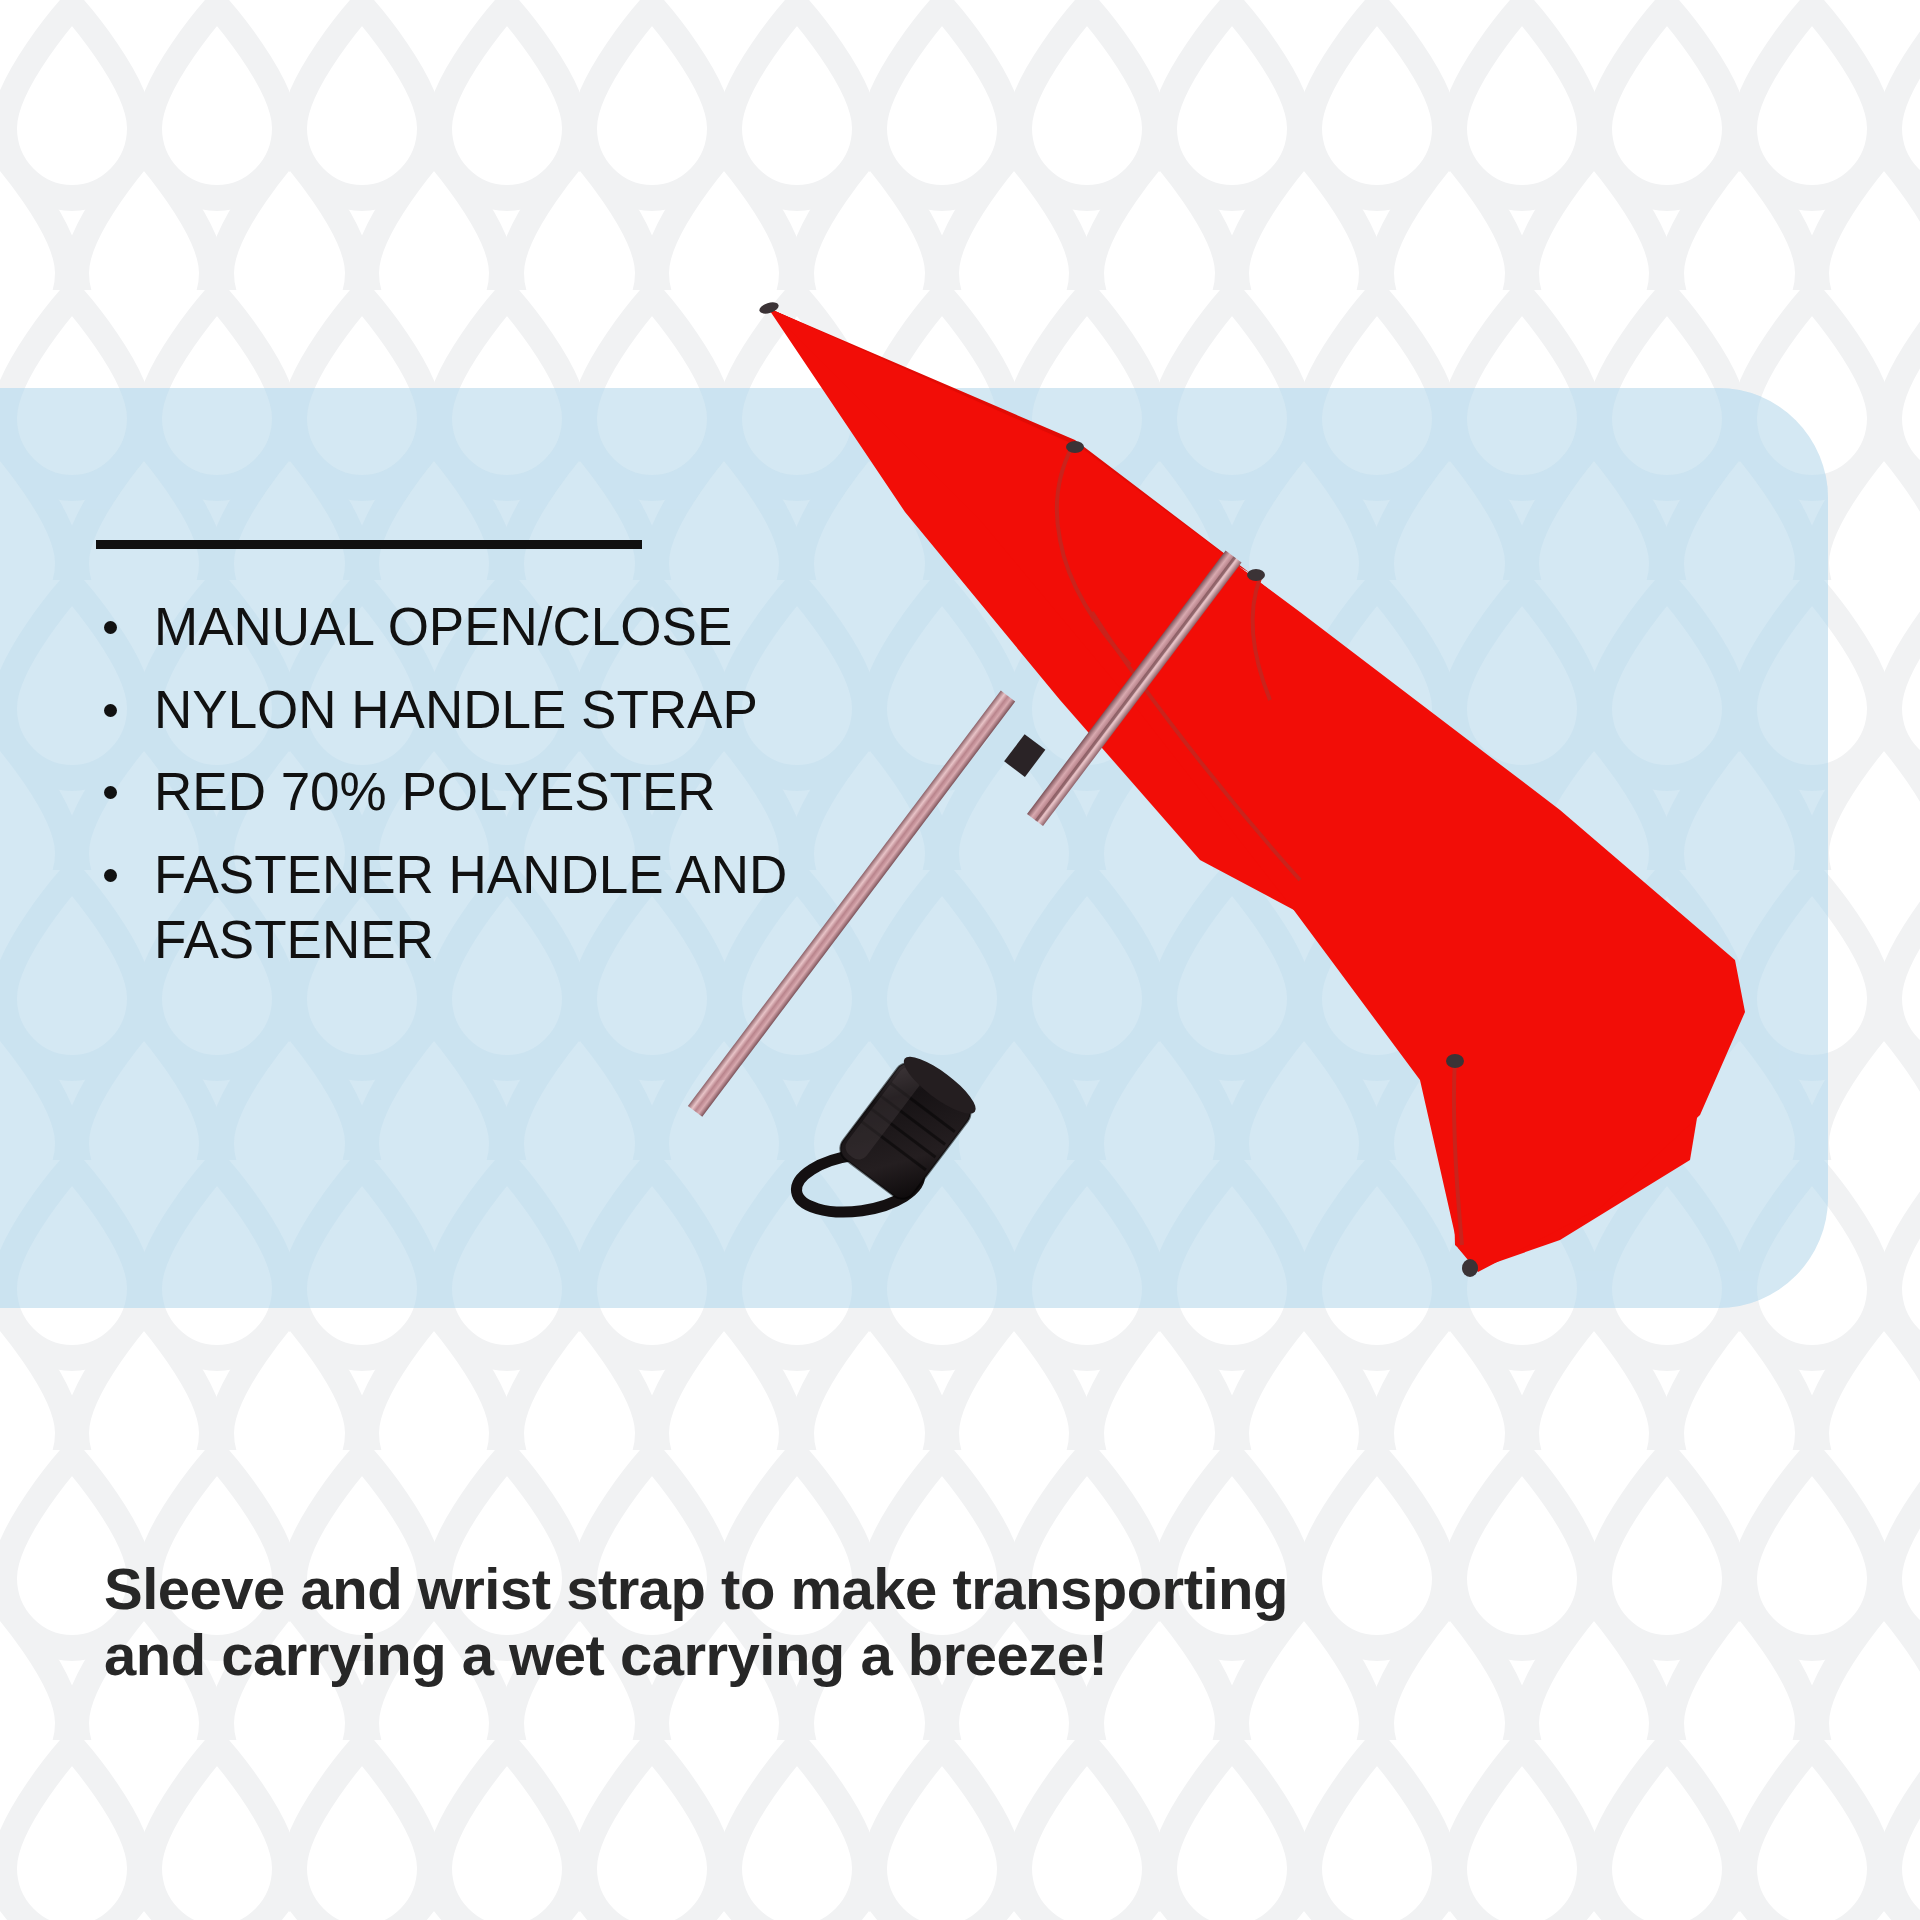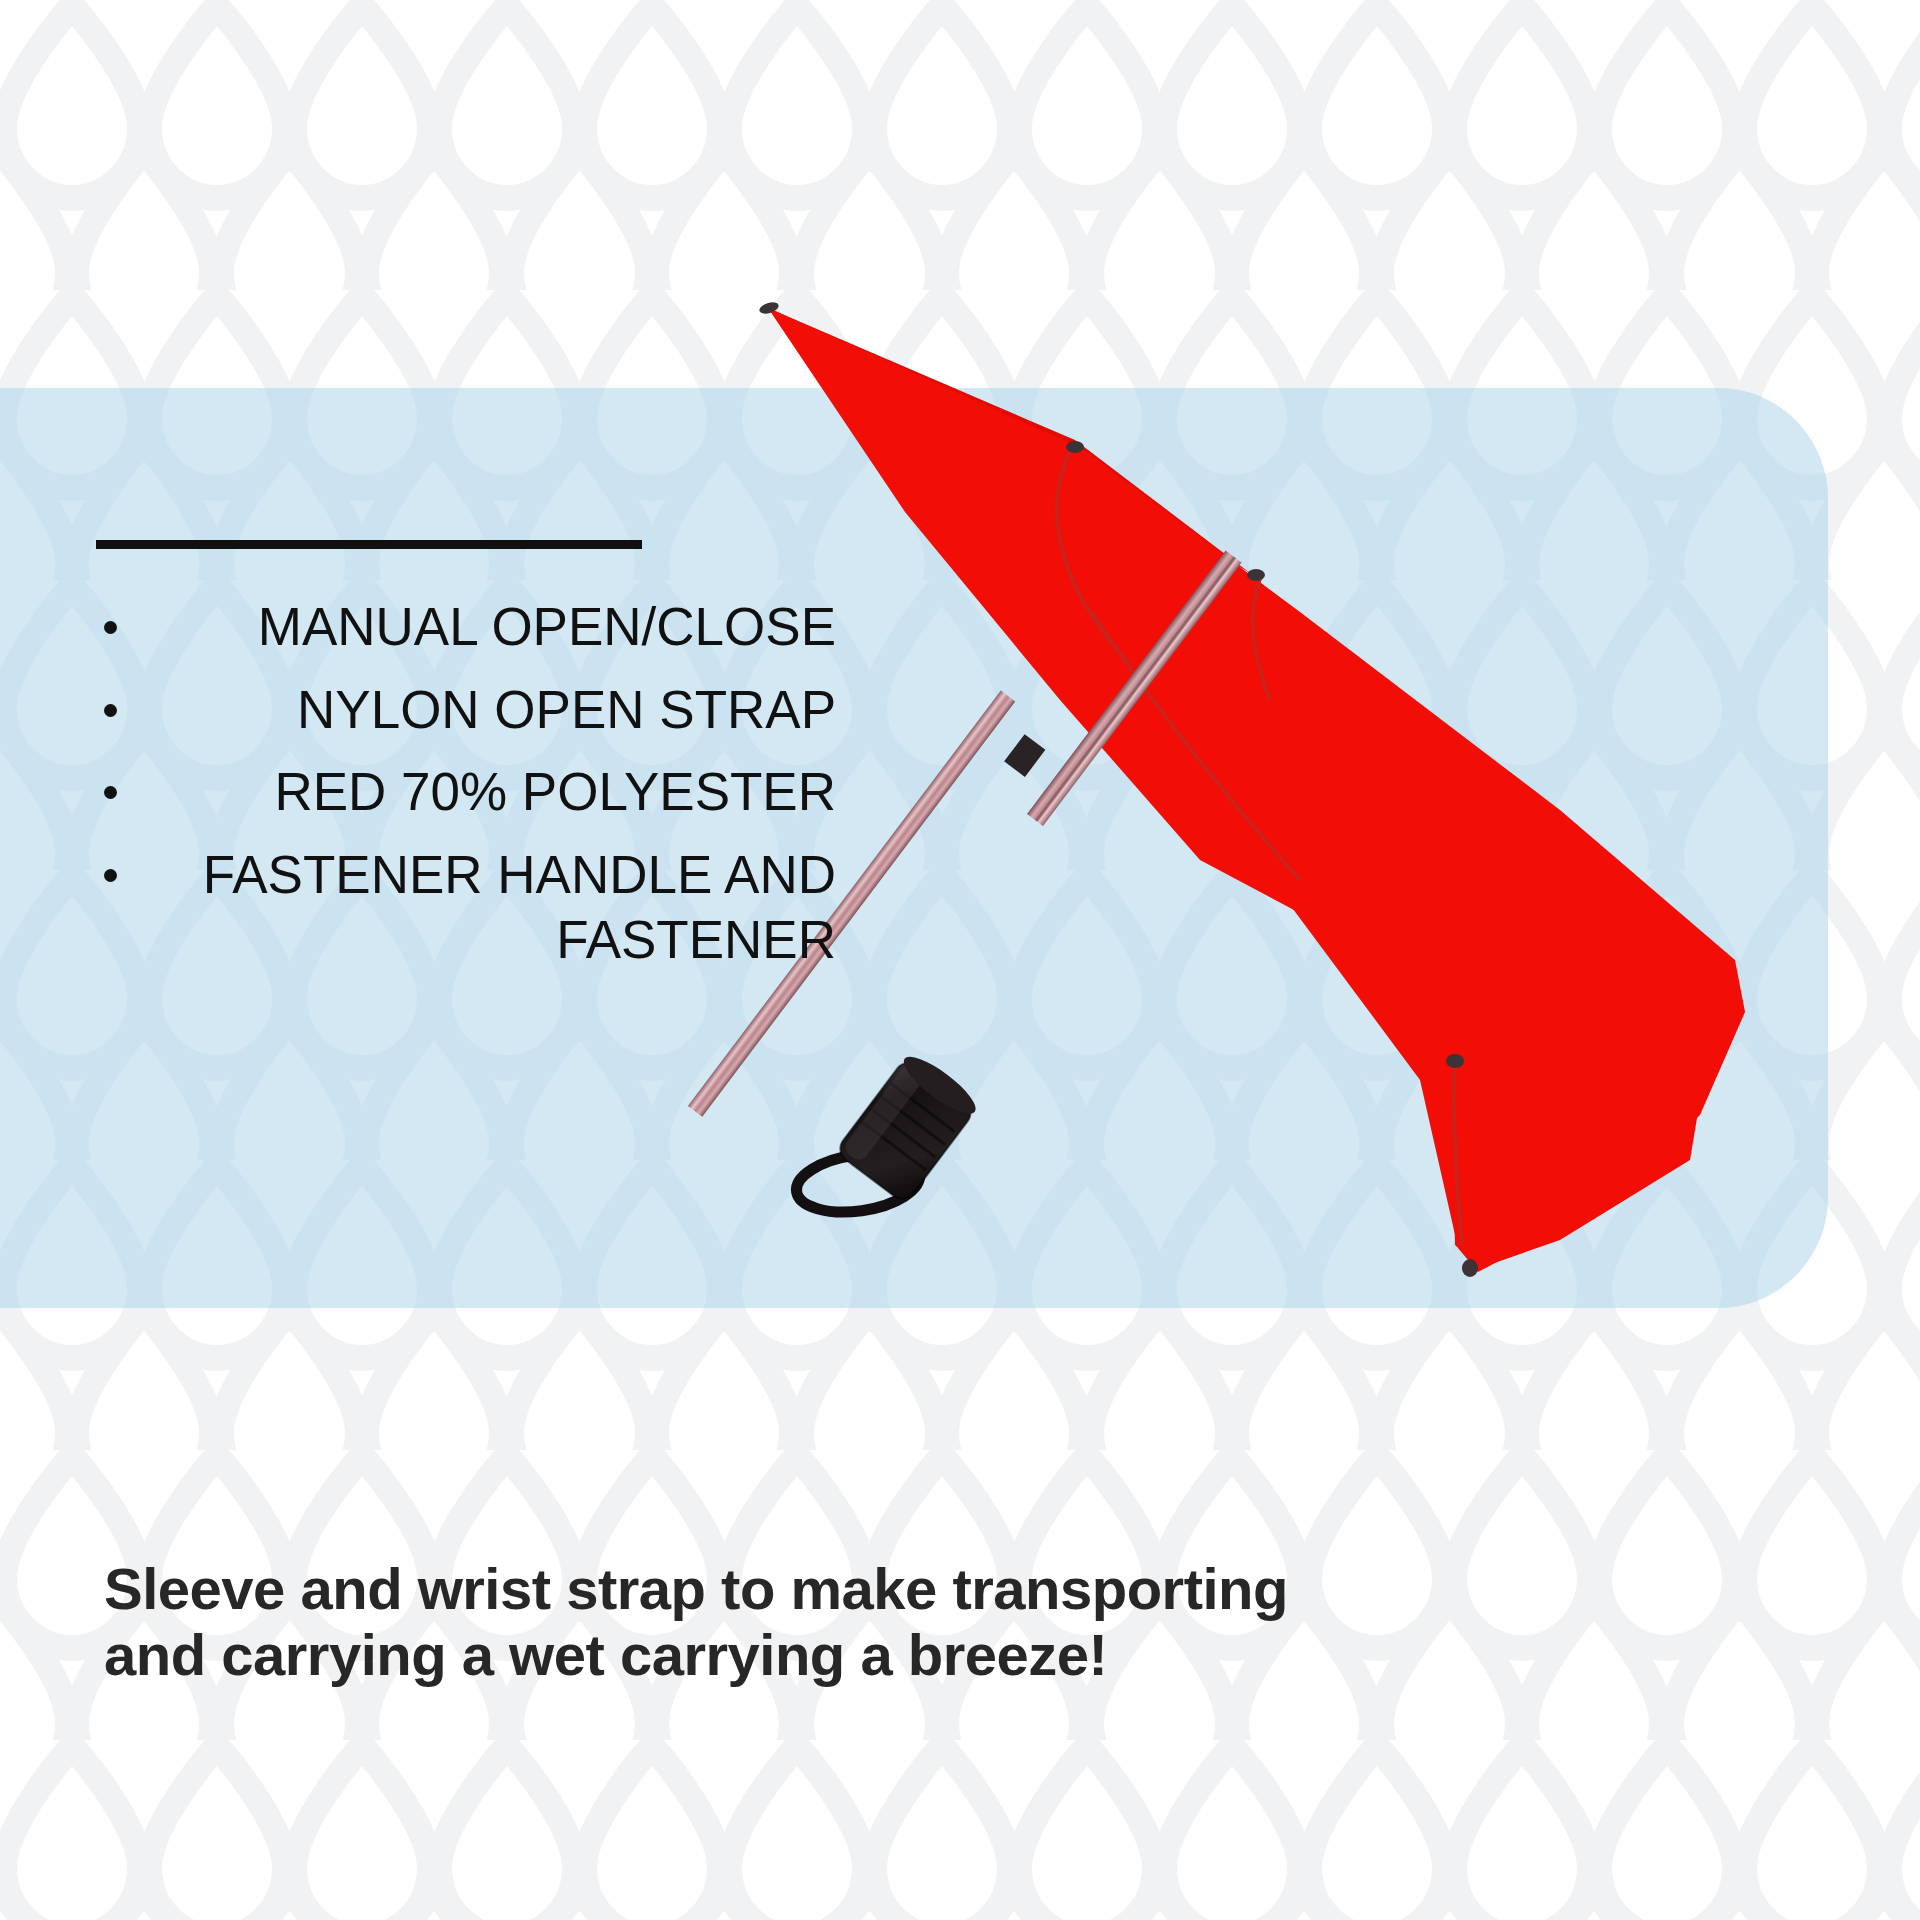--- a/index.html
+++ b/index.html
@@ -47,21 +47,21 @@
     color:#0e0e0e;
     letter-spacing:-1px;
     line-height:1;
     margin:0 0 26px 0;
     white-space:nowrap;
   }
   .title-rule{
     width:546px;height:9px;background:#101010;margin:0 0 46px 0;
   }
   ul.features{
-    list-style:none;margin:0;padding:0;text-align:right;
+    list-style:none;margin:0;padding:0;
   }
   ul.features li{
     position:relative;
     padding-left:58px;
     font-size:53px;
     font-weight:400;
     color:#111111;
     line-height:1.22;
     margin-bottom:18px;
     letter-spacing:0px;
@@ -275,21 +275,21 @@
 
   <div class="text-col">
     <div class="title-rule"></div>
     <ul class="features">
       <li>
         <span class="dot"></span>
         <span>MANUAL OPEN/CLOSE</span>
       </li>
       <li>
         <span class="dot"></span>
-        <span>NYLON OPEN STRAP</span>
+        <span>NYLON HANDLE STRAP</span>
       </li>
       <li>
         <span class="dot"></span>
         <span>RED 70% POLYESTER</span>
       </li>
       <li>
         <span class="dot"></span>
         <span>FASTENER HANDLE AND FASTENER</span>
       </li>
     </ul>

